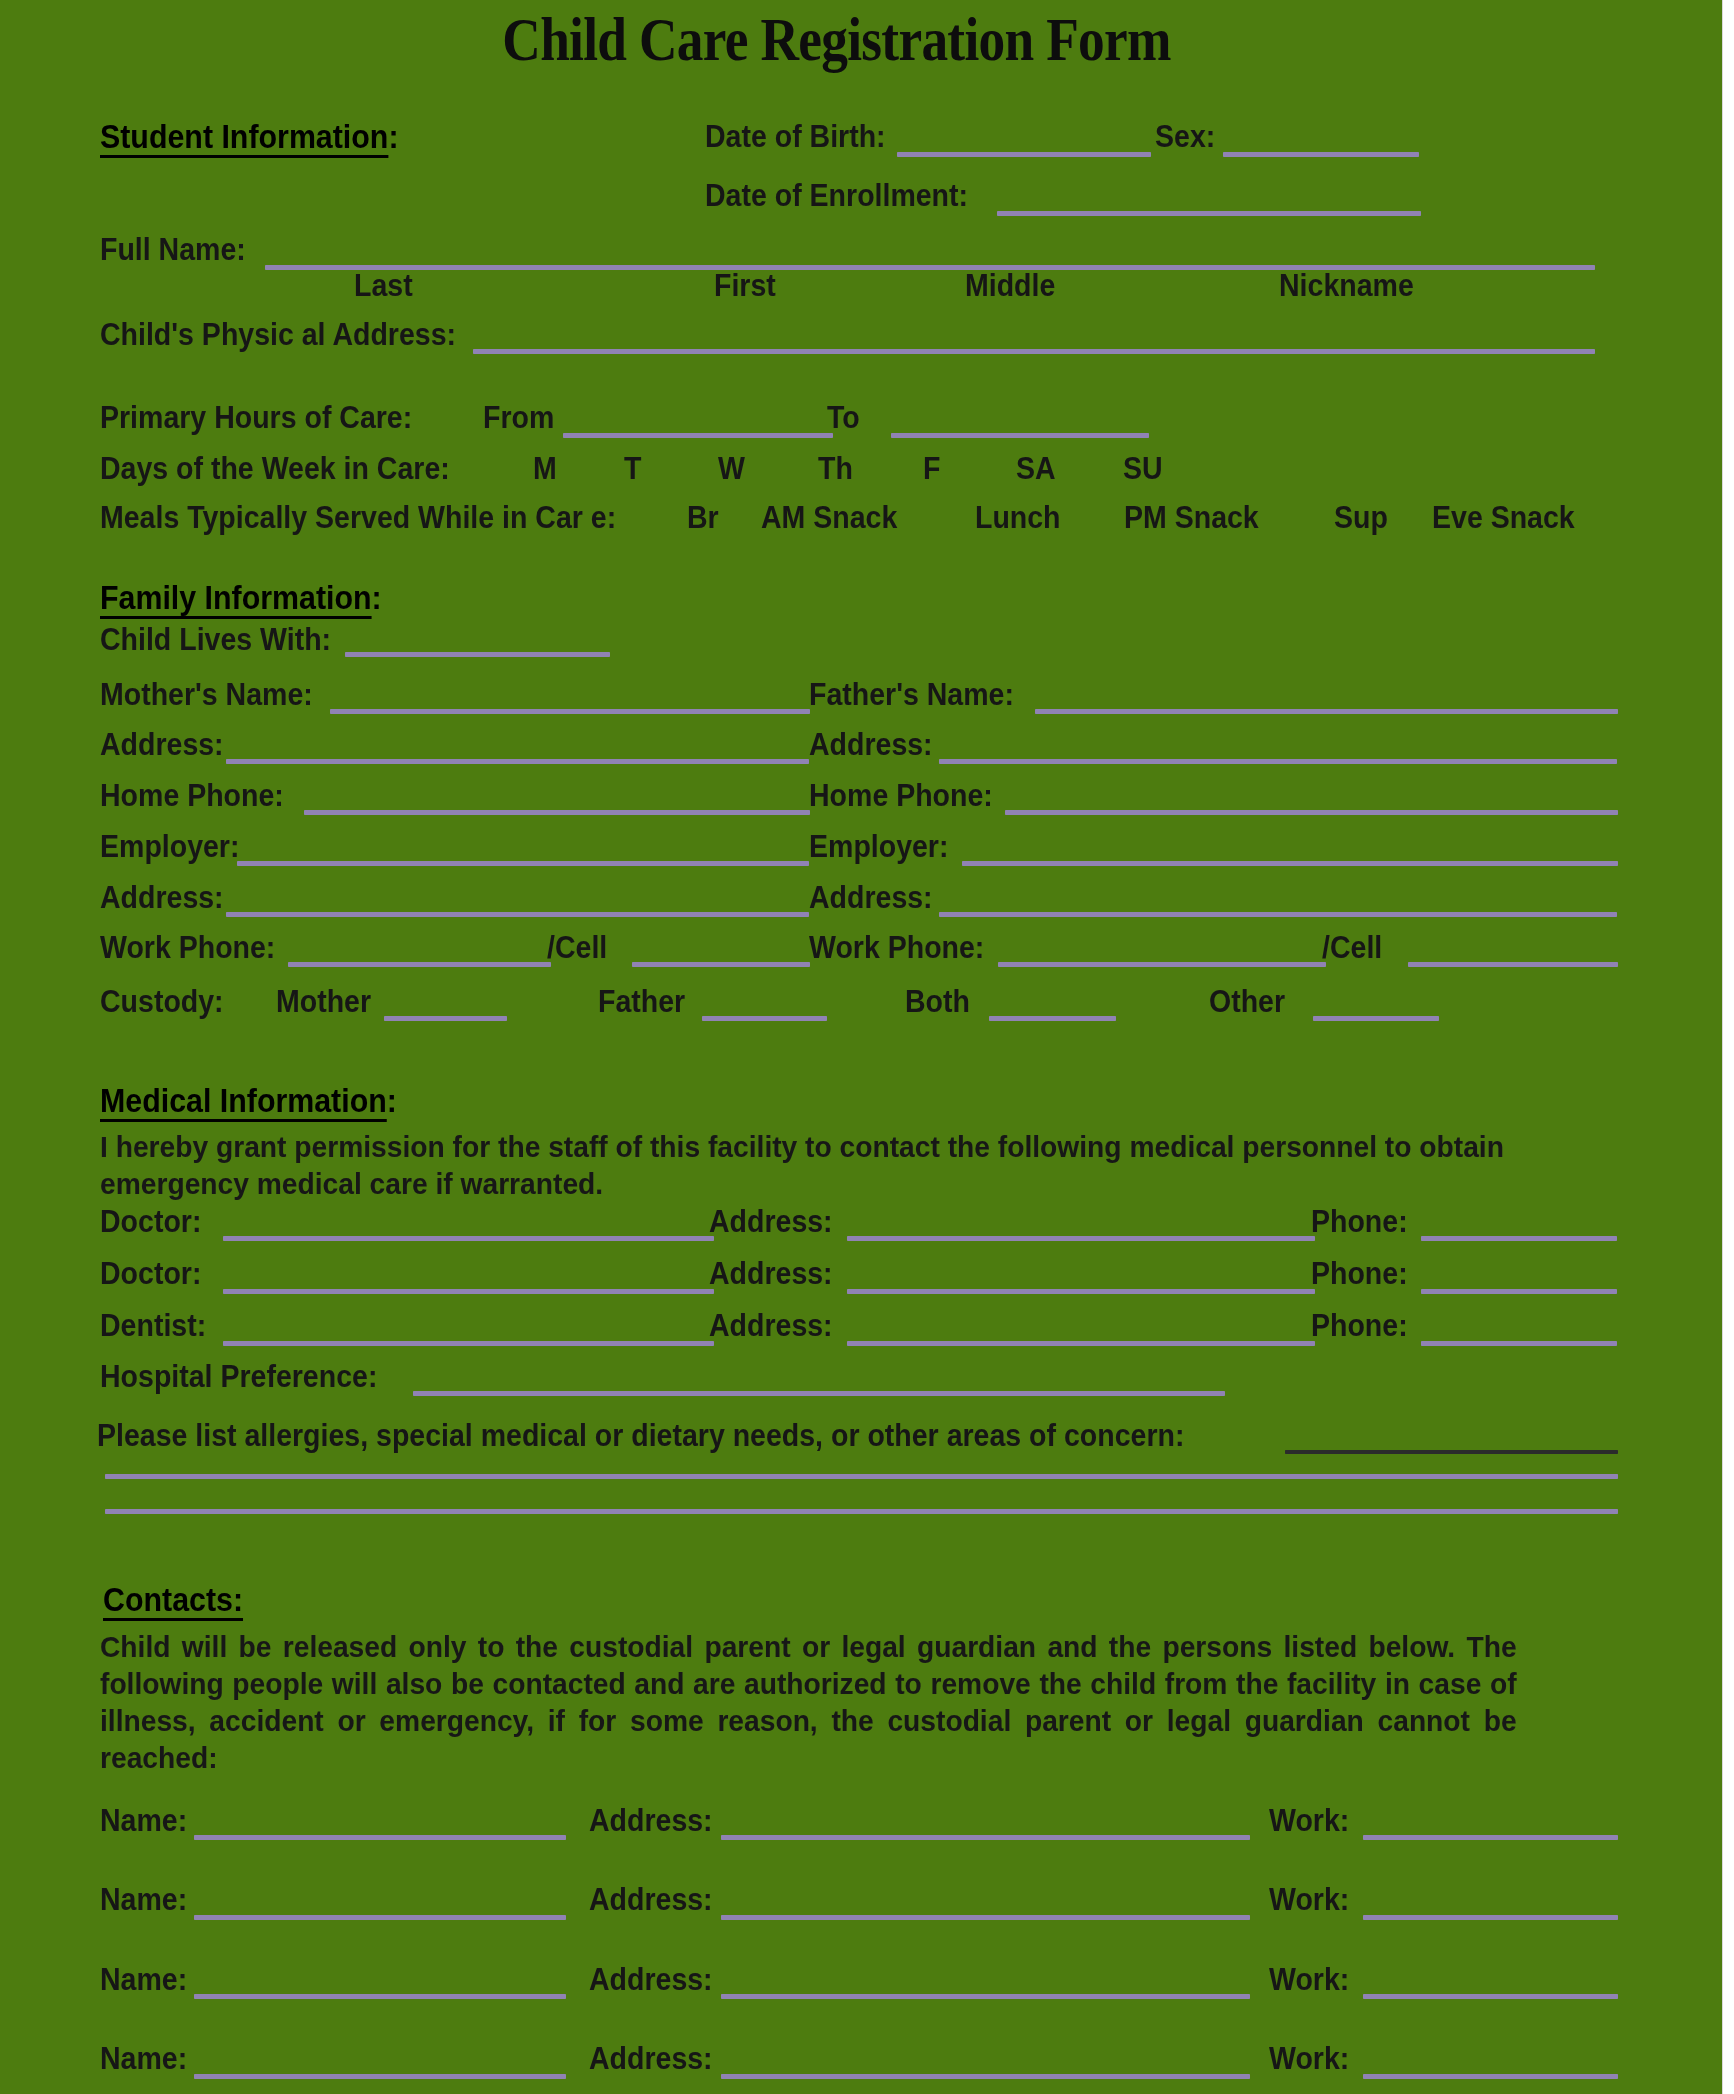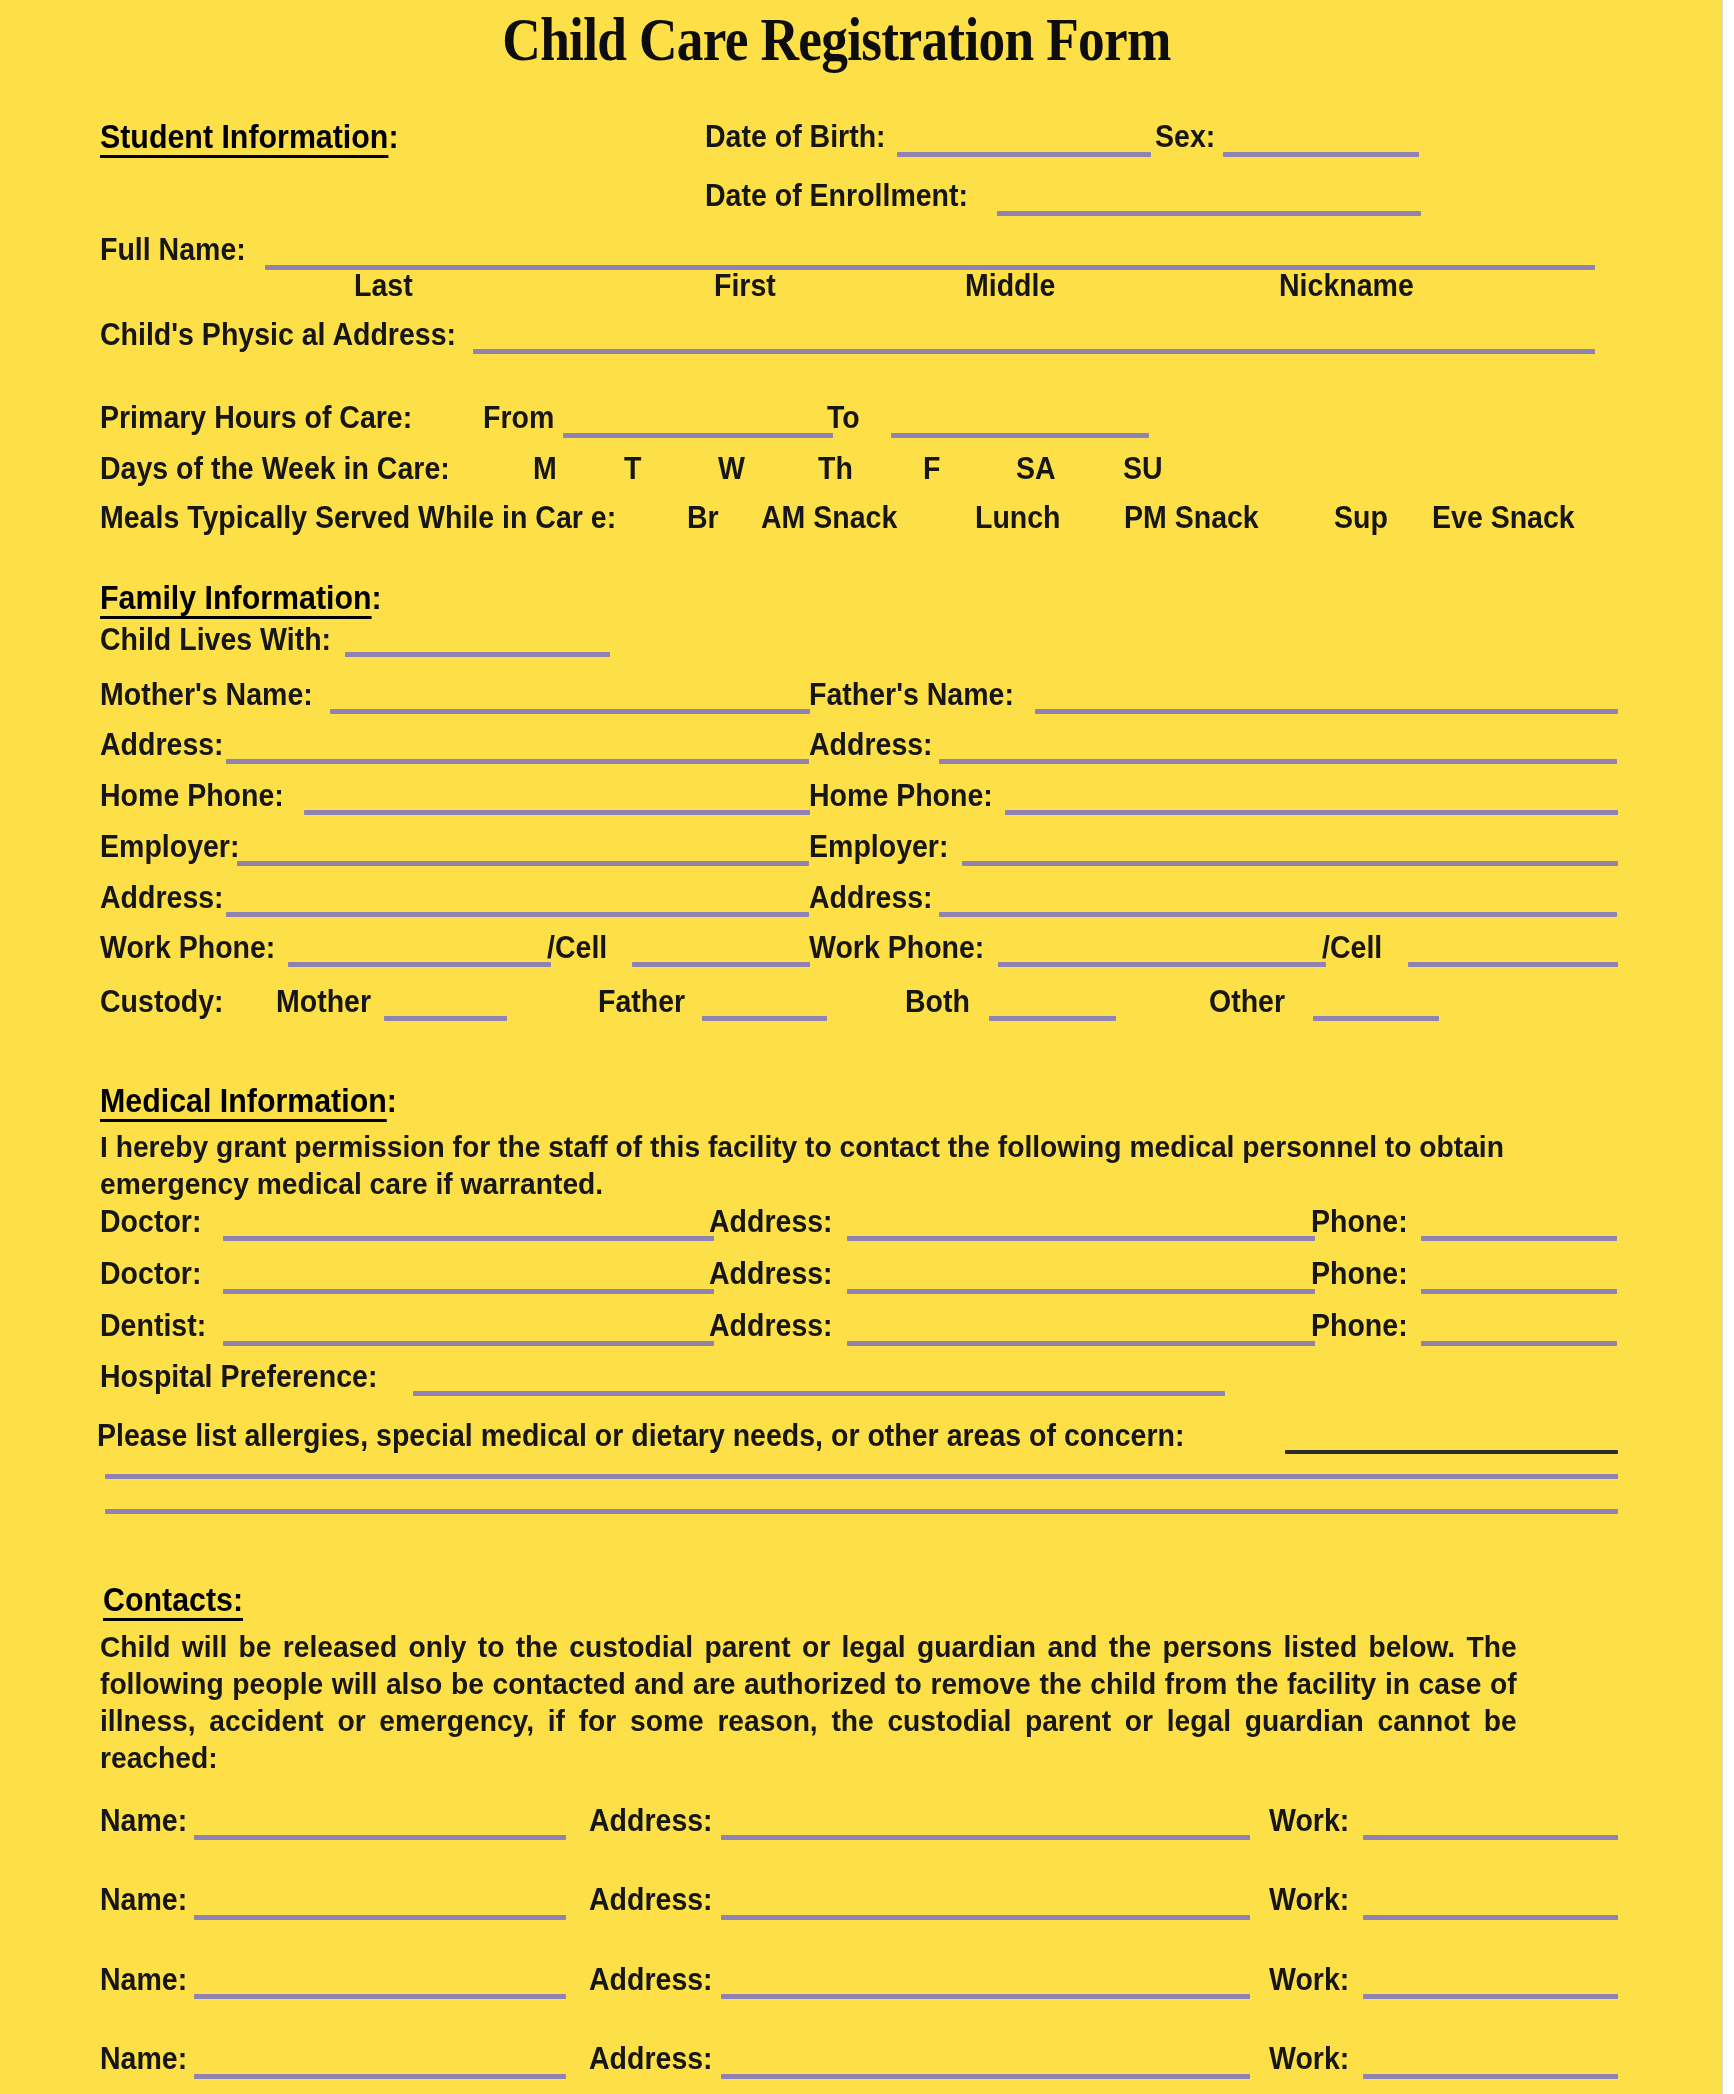--- a/index.html
+++ b/index.html
@@ -15,21 +15,21 @@
     font-family: "Liberation Sans", sans-serif;
     color: #1a1a1a;
   }
 
   
   #page {
     position: absolute;
     left: 0; top: 0;
     width: 1723px;
     height: 2095px;
-    background: #fde047;
+    background: #4d7c0f;
     border-right: 1.6px solid #d9d9d9;
     box-sizing: border-box;
   }
 
   
   .doc-title {
     position: absolute;
     left: 0; top: 3.3px;
     width: 1673px;
     text-align: center;

